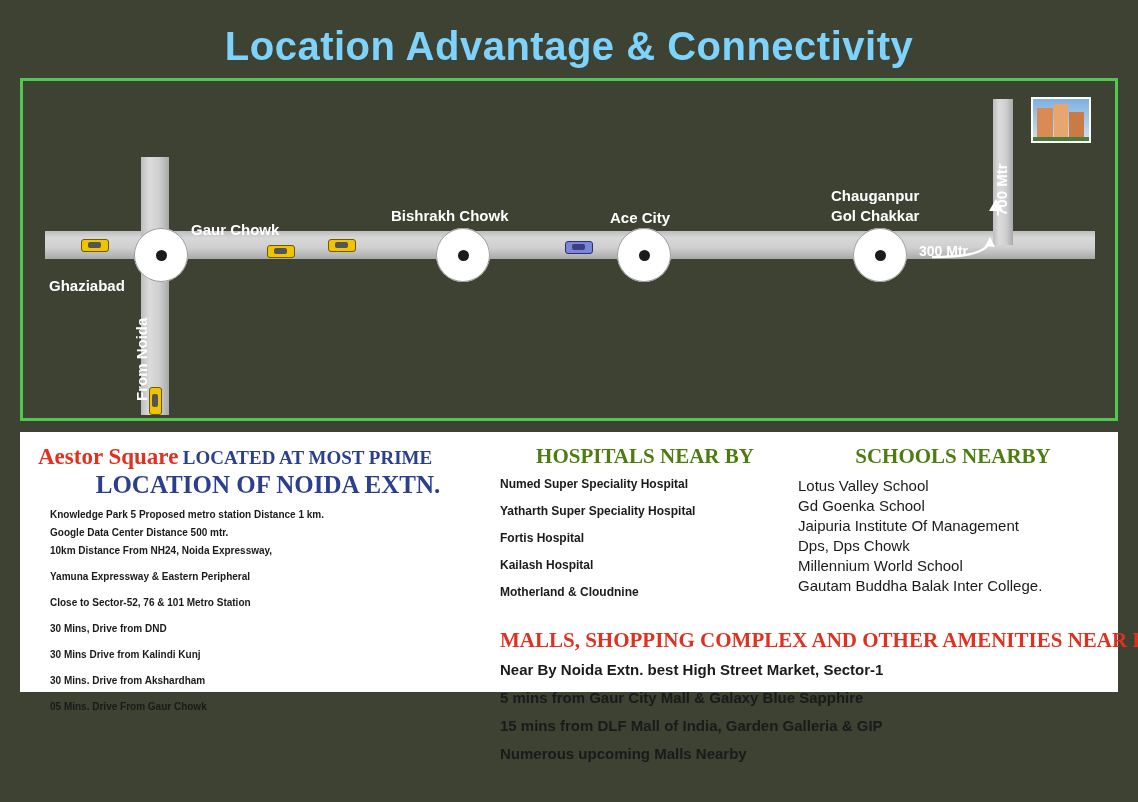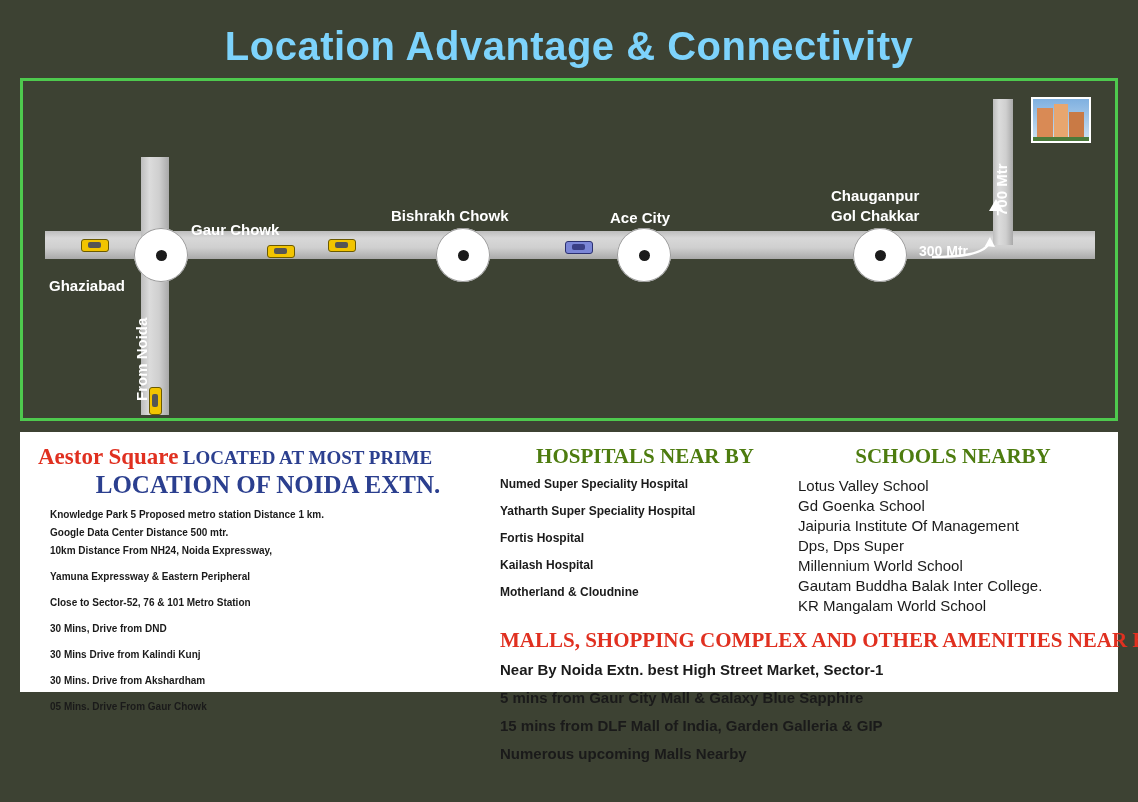--- a/index.html
+++ b/index.html
@@ -364,24 +364,23 @@
       <li>Motherland &amp; Cloudnine</li>
     </ul>
   </div>
 
   <div class="col col-right">
     <div class="sec-head">SCHOOLS NEARBY</div>
     <ul class="right-list">
       <li>Lotus Valley School</li>
       <li>Gd Goenka School</li>
       <li>Jaipuria Institute Of Management</li>
-      <li>Dps, Dps Super</li>
+      <li>Dps, Dps Chowk</li>
       <li>Millennium World School</li>
       <li>Gautam Buddha Balak Inter College.</li>
-      <li>KR Mangalam World School</li>
     </ul>
   </div>
 
   <div class="malls-block">
     <div class="malls-head">MALLS, SHOPPING COMPLEX AND OTHER AMENITIES NEAR BY</div>
     <ul class="malls-list">
       <li>Near By Noida Extn. best High Street Market, Sector-1</li>
       <li>5 mins from Gaur City Mall &amp; Galaxy Blue Sapphire</li>
       <li>15 mins from DLF Mall of India, Garden Galleria &amp; GIP</li>
       <li>Numerous upcoming Malls Nearby</li>

